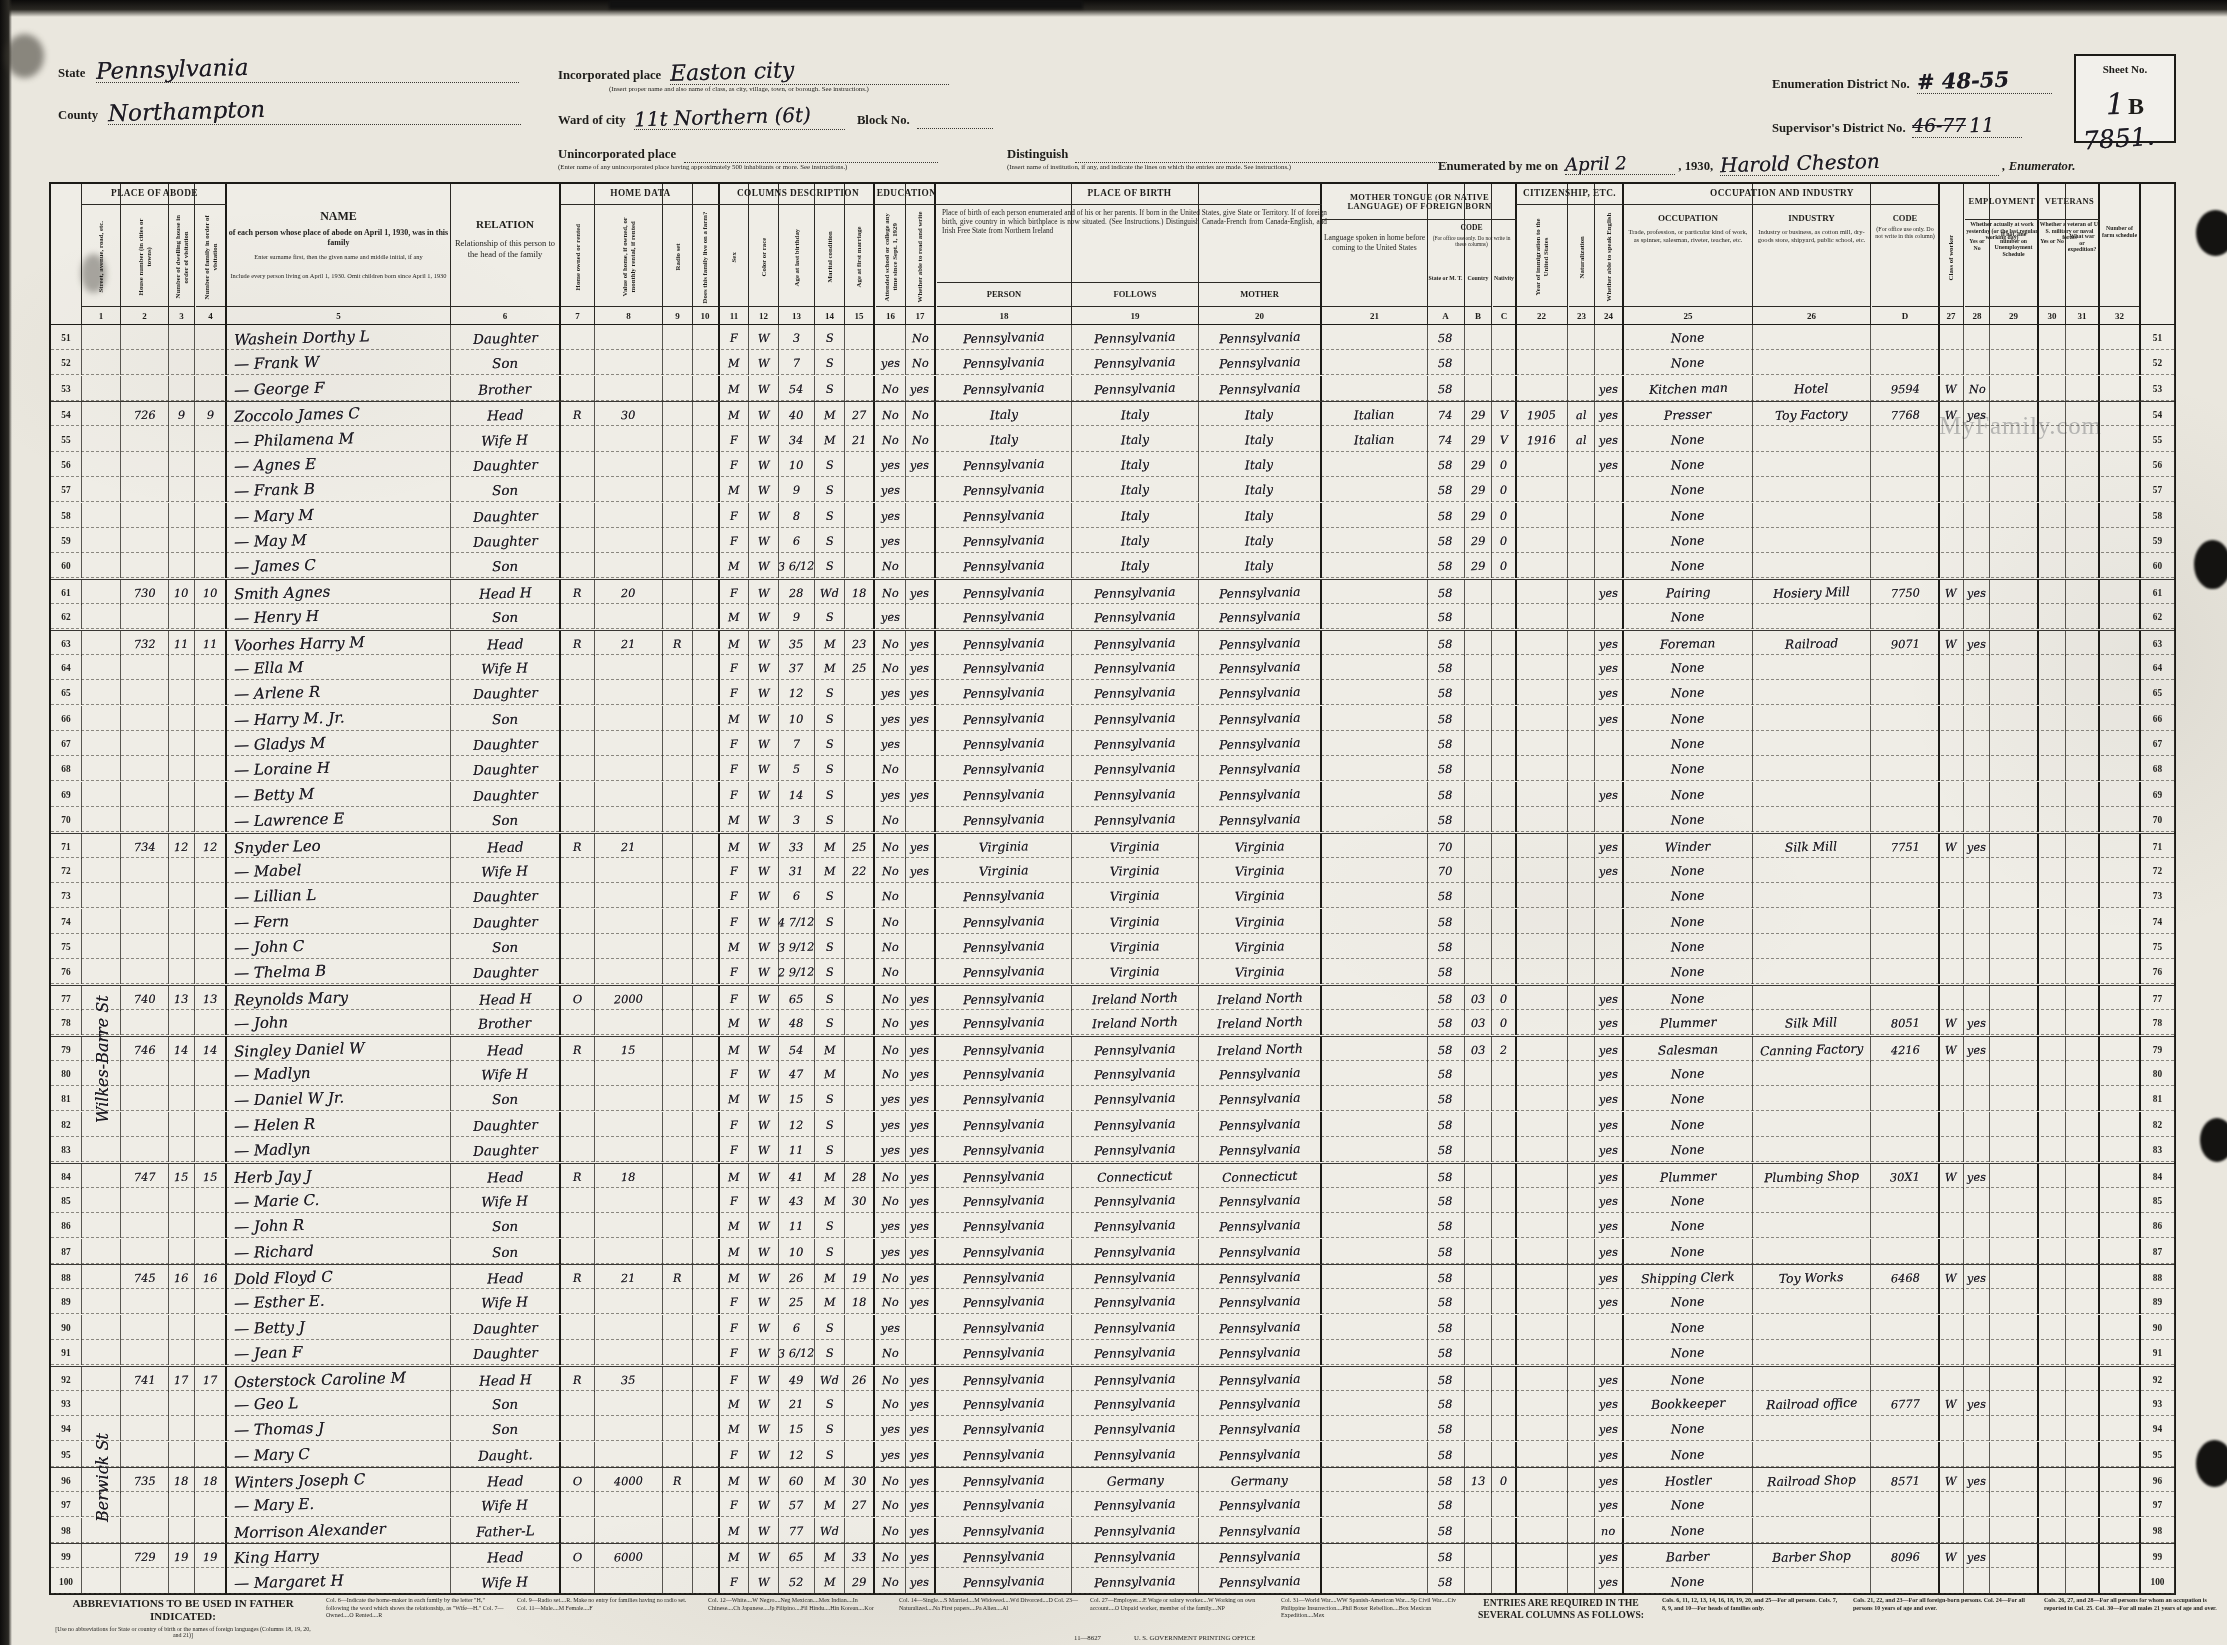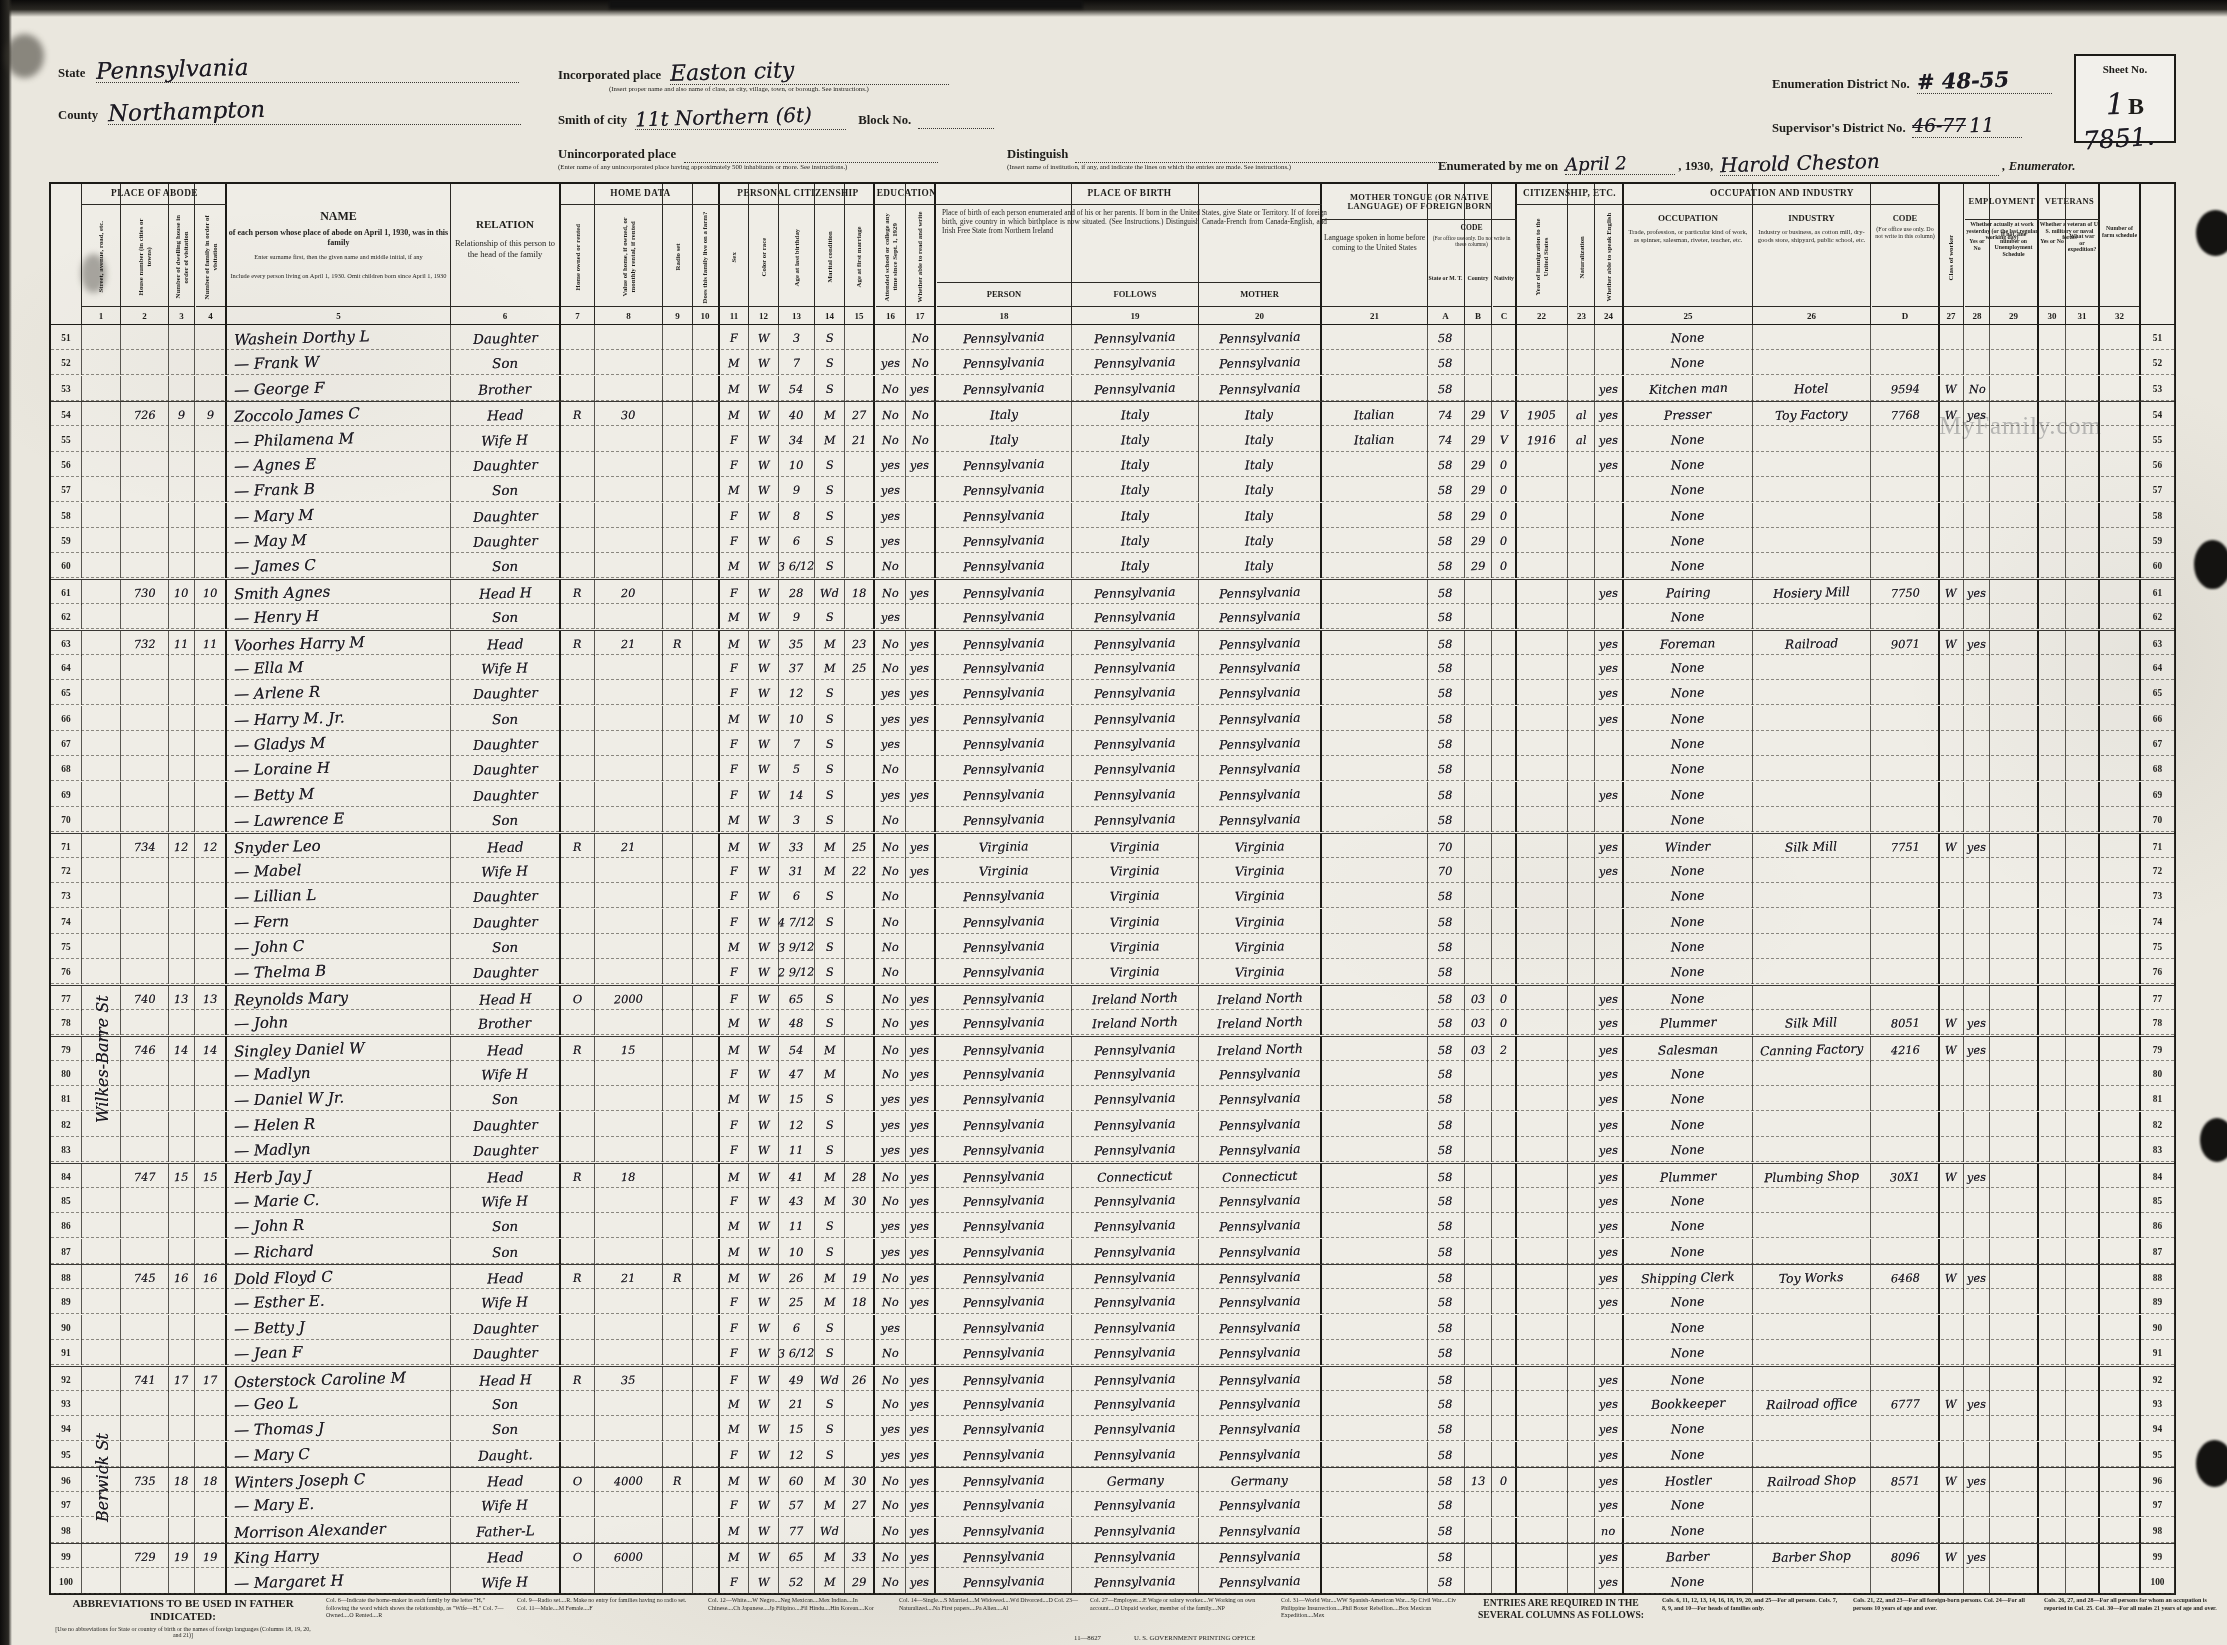--- a/index.html
+++ b/index.html
@@ -96,21 +96,21 @@
   </div>
 
   <div class="abs" style="left:558px;top:59px;">
     <span class="lbl">Incorporated place</span>
     <span class="dot" style="display:inline-block;width:279px;margin-left:5px;">
       <span class="hw tilt" style="font-size:22px;">Easton city</span>
     </span>
     <div class="note" style="padding-left:51px;">(Insert proper name and also name of class, as city, village, town, or borough.  See instructions.)</div>
   </div>
   <div class="abs" style="left:558px;top:105px;">
-    <span class="lbl">Smith of city</span>
+    <span class="lbl">Ward of city</span>
     <span class="dot" style="display:inline-block;width:211px;margin-left:5px;">
       <span class="hw tilt" style="font-size:20px;">11t Northern (6t)</span>
     </span>
     <span class="lbl" style="margin-left:8.5px;">Block No.</span>
     <span class="dot" style="display:inline-block;width:76px;margin-left:3.4px;">&nbsp;</span>
   </div>
   <div class="abs" style="left:558px;top:146px;">
     <span class="lbl">Unincorporated place</span>
     <span class="dot" style="display:inline-block;width:254px;margin-left:5px;">&nbsp;</span>
     <div class="note">(Enter name of any unincorporated place having approximately 500 inhabitants or more.  See instructions.)</div>
@@ -309,21 +309,21 @@
         <div class="tinymid" style="top: 41px;">Number of farm schedule</div>
       </div>
       <div class="hcol" style="left: 2090px; width: 34px;"></div>
       <div class="gband" style="left: 31px; width: 145px;">
         <div>PLACE OF ABODE</div>
       </div>
       <div class="gband" style="left: 510px; width: 159px;">
         <div>HOME DATA</div>
       </div>
       <div class="gband" style="left: 669px; width: 156px;">
-        <div>PERSONAL CITIZENSHIP</div>
+        <div>COLUMNS DESCRIPTION</div>
       </div>
       <div class="gband" style="left: 825px; width: 61px;">
         <div>EDUCATION</div>
       </div>
       <div class="gband" style="left: 886px; width: 385px;">
         <div>PLACE OF BIRTH</div>
       </div>
       <div class="pobdesc" style="position: absolute; left: 886px; width: 385px; top: 22px;">Place of birth of each person enumerated and of his or her parents.  If born in the United States, give State or Territory.  If of foreign birth, give country in which birthplace is now situated.  (See Instructions.)  Distinguish Canada-French from Canada-English, and Irish Free State from Northern Ireland</div>
       <div class="gband tall" style="left: 1271px; width: 195px;">
         <div>MOTHER TONGUE (OR NATIVE LANGUAGE) OF FOREIGN BORN</div>

